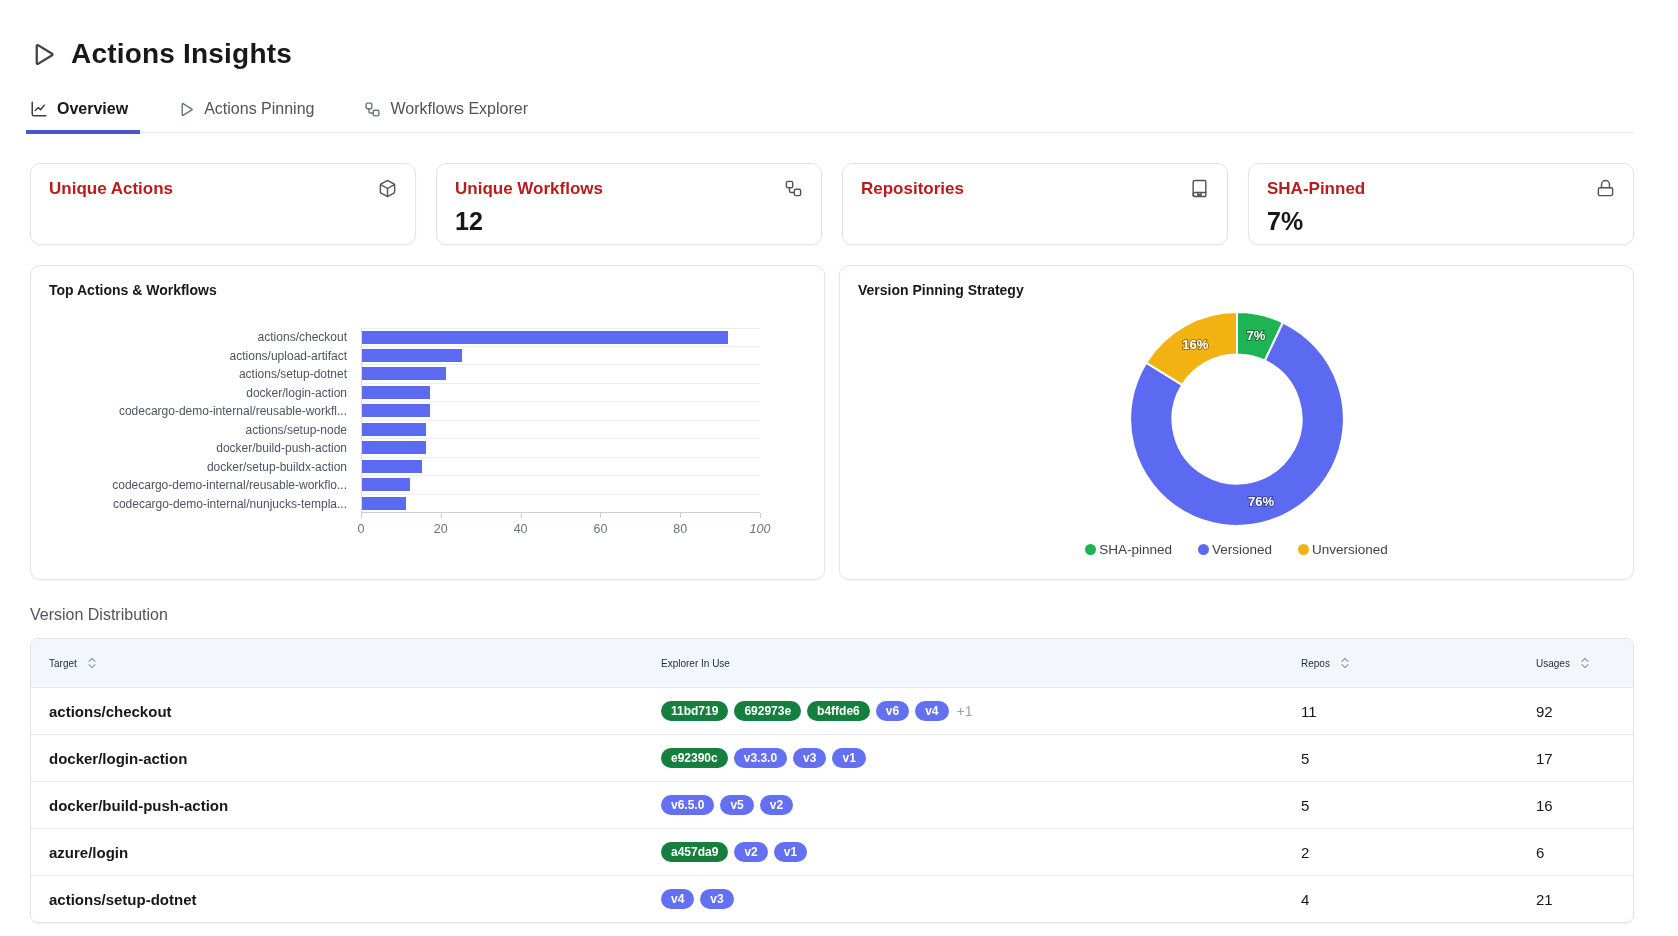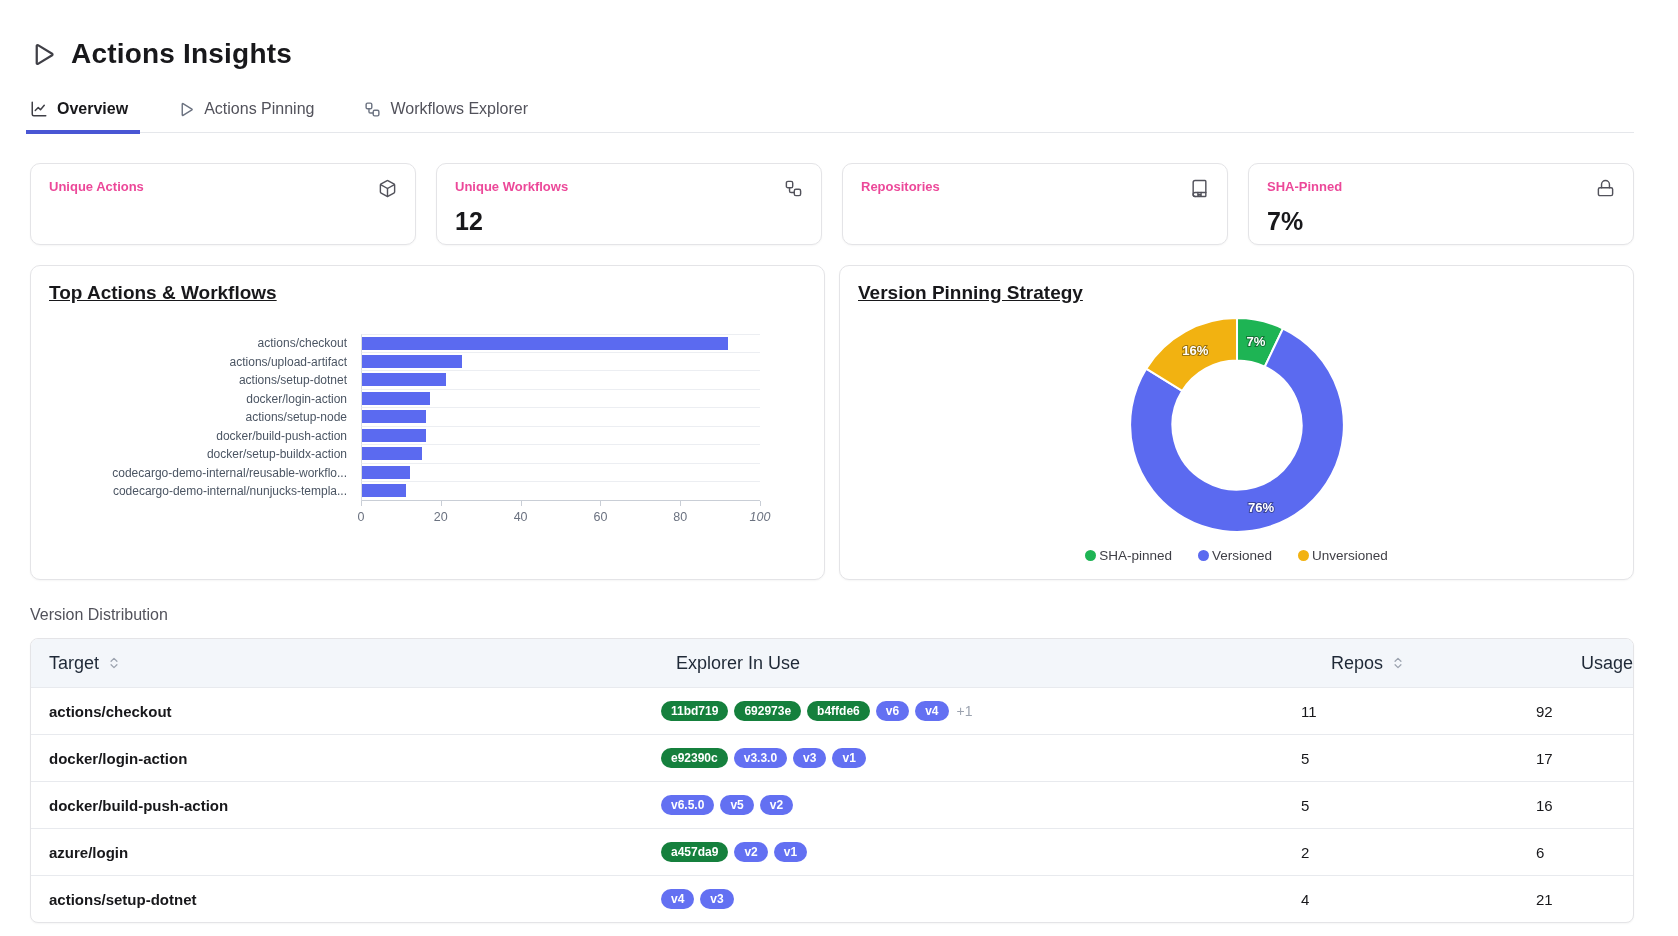--- a/index.html
+++ b/index.html
@@ -22,28 +22,28 @@
   .tab .ticon { display:flex; color:#3f3f46; }
   .tab:not(.active) .ticon { color:#6b7280; }
 
   
   .card { background:#fff; border:1px solid #e4e4e7; border-radius:10px;
     box-shadow:0 1px 2px rgba(0,0,0,.04); }
 
   .stats { display:grid; grid-template-columns:repeat(4,1fr); gap:20px; margin-top:30px; }
   .stat { height:82px; padding:15px 18px; }
   .stat-top { display:flex; justify-content:space-between; align-items:flex-start; }
-  .stat-label { font-size:13px; font-weight:600; color:#ec4899; }
+  .stat-label { font-size:17px; font-weight:600; color:#b91c1c; }
   .stat-icon { color:#52525b; }
   .stat-value { font-size:25px; font-weight:700; margin-top:5px; }
 
   
   .charts { display:grid; grid-template-columns:1fr 1fr; gap:14px; margin-top:20px; }
   .chart-card { height:315px; padding:16px 18px; }
-  .chart-card h2 { font-size:19px; font-weight:700;text-decoration:underline; }
+  .chart-card h2 { font-size:14px; font-weight:700; }
 
   .barchart { margin-top:30px; }
   .bar-row { display:grid; grid-template-columns:312px 1fr; }
   .bar-label { font-size:12px; color:#4b5563; text-align:right; padding-right:14px;
     line-height:18.5px; white-space:nowrap; overflow:hidden; }
   .bar-track { position:relative; height:18.5px; margin-right:46px;
     border-left:1px solid #d8dce1; border-bottom:1px solid #eceef2; display:flex; align-items:center; }
   .bar-row:first-child .bar-track { border-top:1px solid #eceef2; }
   .bar-row:nth-last-child(2) .bar-track { border-bottom:1px solid #c9ced6; }
   .bar { height:13px; }
@@ -57,21 +57,21 @@
     stroke:rgba(0,0,0,.35); stroke-width:2px; paint-order:stroke; }
   .legend { display:flex; justify-content:center; gap:26px; margin-top:4px; }
   .legend-item { display:flex; align-items:center; gap:3px; font-size:13.5px; color:#3f3f46; }
   .legend-dot { width:11px; height:11px; border-radius:50%; display:inline-block; }
 
   
   .vd-heading { margin-top:26px; font-size:16px; font-weight:500; color:#52525b; }
   .table-card { margin-top:14px; border-radius:8px; overflow:hidden; }
   .thead, .trow { display:grid; grid-template-columns:612px 640px 235px 1fr;
     align-items:center; padding:0 18px; }
-  .thead { background:#f3f6fa; height:48px; font-size:18px; color:#1f2937;gap:15px; }
+  .thead { background:#f3f6fa; height:48px; font-size:10px; color:#1f2937; }
   .th { display:flex; align-items:center; gap:8px; }
   .sort-icon { color:#9ca3af; display:flex; }
   .trow { height:47px; border-top:1px solid #e8eaee; font-size:15px; }
   .cell-target { font-weight:600; }
   .cell-badges { display:flex; align-items:center; gap:6px; }
   .badge { border-radius:10px; padding:3px 10px; font-size:12px; font-weight:700;
     color:#fff; line-height:1.2; }
   .badge.sha { background:var(--badge-green,#15803d); }
   .badge.version { background:var(--badge-blue,#6370f2); }
   .more { color:#9ca3af; font-size:14px; margin-left:2px; }
@@ -189,20 +189,26 @@
             </div>
           </div>
           <div class="bar-row">
             <div class="bar-label">actions/setup-dotnet</div>
             <div class="bar-track">
               <div class="bar" style="width: 21%; background: rgb(91, 106, 240);"></div>
             </div>
           </div>
           <div class="bar-row">
             <div class="bar-label">docker/login-action</div>
+            <div class="bar-track">
+              <div class="bar" style="width: 17%; background: rgb(91, 106, 240);"></div>
+            </div>
+          </div>
+          <div class="bar-row">
+            <div class="bar-label">codecargo-demo-internal/reusable-workfl...</div>
             <div class="bar-track">
               <div class="bar" style="width: 17%; background: rgb(91, 106, 240);"></div>
             </div>
           </div>
           <div class="bar-row">
             <div class="bar-label">actions/setup-node</div>
             <div class="bar-track">
               <div class="bar" style="width: 16%; background: rgb(91, 106, 240);"></div>
             </div>
           </div>

